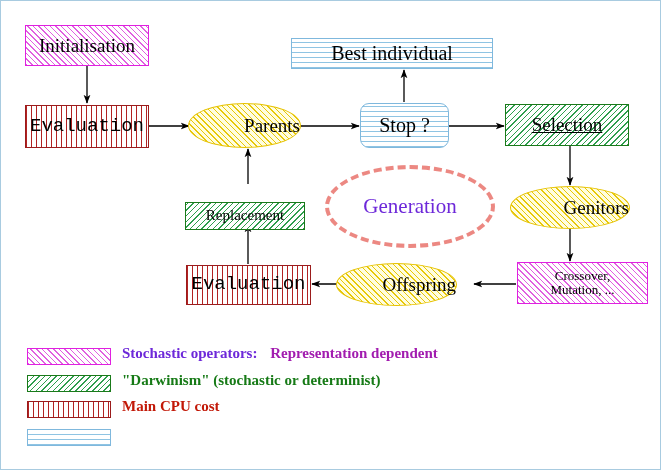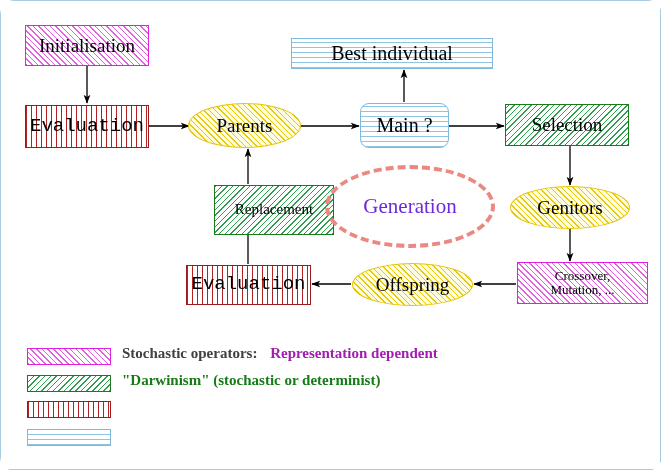--- a/index.html
+++ b/index.html
@@ -7,21 +7,20 @@
     padding: 0;
     background: #ffffff;
   }
   #canvas {
     position: relative;
     width: 662px;
     height: 471px;
     background: #ffffff;
     overflow: hidden;
     font-family: "Liberation Serif", "DejaVu Serif", serif;
-    border-radius: 15px;
   }
   #frame-border {
     position: absolute;
     left: 0; top: 0;
     width: 661px; height: 470px;
     border: 1px solid #a8cbe0;
     box-sizing: border-box;
     pointer-events: none;
   }
   svg.layer {
@@ -86,20 +85,21 @@
 
   
   .ellipse-yellow {
     border-radius: 50%;
     background-color: #fffde0;
     background-image: repeating-linear-gradient(
       45deg,
       #e8c808 0px, #e8c808 1px,
       rgba(255,255,255,0) 1px, rgba(255,255,255,0) 4px);
     border: 1.5px solid #e6c200;
+    justify-content: flex-end;
   }
 
   
   .ellipse-dashed {
     border-radius: 50%;
     border: 4px dashed #ec8882;
     background: transparent;
     color: #6d28d9;
   }
 
@@ -178,73 +178,74 @@
 
   <div class="node hatch-red-vert" style="left:25px; top:105px; width:124px; height:43px; font-size:19px;">
     <span class="node-label">Evaluation</span>
   </div>
 
   <div class="node ellipse-yellow" style="left:188px; top:103px; width:113px; height:45px; font-size:19px;">
     <span class="node-label">Parents</span>
   </div>
 
   <div class="node hatch-blue-horiz rounded" style="left:360px; top:103px; width:89px; height:45px; font-size:20px;">
-    <span class="node-label">Main ?</span>
+    <span class="node-label">Stop ?</span>
   </div>
 
   <div class="node hatch-blue-horiz" style="left:291px; top:38px; width:202px; height:31px; font-size:20px;">
     <span class="node-label">Best individual</span>
   </div>
 
-  <div class="node hatch-green" style="left:505px; top:104px; width:124px; height:42px; font-size:19px;">
+  <div class="node hatch-green" style="left:505px; top:104px; width:124px; height:42px; font-size:19px;text-decoration:underline;">
     <span class="node-label">Selection</span>
   </div>
 
   <div class="node hatch-magenta" style="left:517px; top:262px; width:131px; height:42px; font-size:13px; flex-direction:column; justify-content:center;">
     <span class="node-label">Crossover,</span>
     <span class="node-label">Mutation, ...</span>
   </div>
 
   <div class="node ellipse-yellow" style="left:510px; top:186px; width:120px; height:43px; font-size:19px;">
     <span class="node-label">Genitors</span>
   </div>
 
-  <div class="node ellipse-yellow" style="left:352px; top:263px; width:121px; height:43px; font-size:19px;">
+  <div class="node ellipse-yellow" style="left:336px; top:263px; width:121px; height:43px; font-size:19px;">
     <span class="node-label">Offspring</span>
   </div>
 
   <div class="node hatch-red-vert" style="left:186px; top:265px; width:125px; height:40px; font-size:19px;">
     <span class="node-label">Evaluation</span>
   </div>
 
-  <div class="node hatch-green" style="left:185px; top:185px; width:120px; height:50px; font-size:15px;margin-left:29px;">
+  <div class="node hatch-green" style="left:185px; top:202px; width:120px; height:28px; font-size:15px;">
     <span class="node-label">Replacement</span>
   </div>
 
   <div class="node ellipse-dashed" style="left:325px; top:165px; width:170px; height:83px; font-size:21px;">
     <span class="node-label">Generation</span>
   </div>
 
   <div id="legend">
 
     <div class="legend-row">
       <div class="legend-swatch hatch-magenta" style="top:8px;"></div>
       <div class="legend-text" style="top:5px;">
-        <span style="color:#404040;">Stochastic operators:</span>
+        <span style="color:#6d28d9;">Stochastic operators:</span>
         <span class="seg2" style="color:#a21caf; margin-left:9px;">Representation dependent</span>
       </div>
     </div>
 
     <div class="legend-row">
       <div class="legend-swatch hatch-green" style="top:8px;"></div>
       <div class="legend-text" style="top:5px; color:#167a16;">"Darwinism" (stochastic or determinist)</div>
     </div>
 
     <div class="legend-row">
       <div class="legend-swatch hatch-red-vert" style="top:7px;"></div>
+      <div class="legend-text" style="top:4px; color:#c21807;">Main CPU cost</div>
     </div>
 
     <div class="legend-row">
       <div class="legend-swatch hatch-blue-horiz" style="top:8px;"></div>
     </div>
 
   </div>
 
 </div>
 

